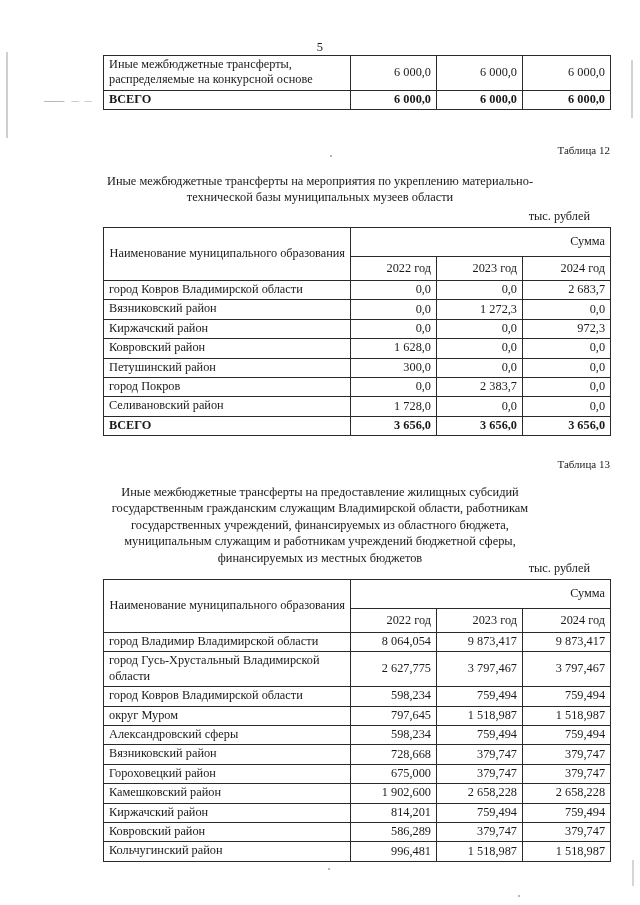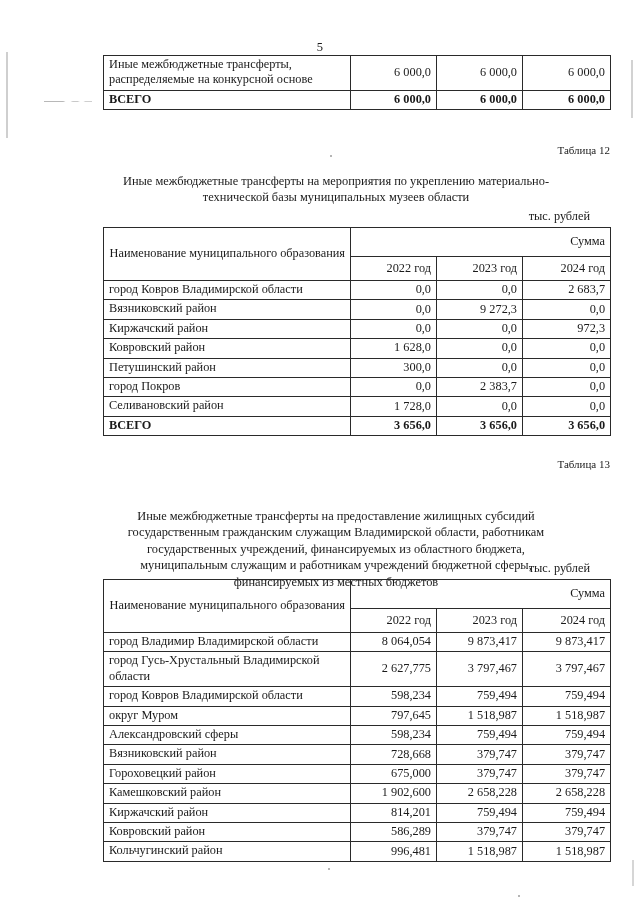--- a/index.html
+++ b/index.html
@@ -81,21 +81,21 @@
   
   .table-caption {
     position: absolute;
     right: 30px;
     font-size: 11px;
     line-height: 15px;
     white-space: nowrap;
   }
   .section-title {
     position: absolute;
-    left: 112px;
+    left: 96px;
     width: 448px;
     text-align: center;
     font-size: 12.4px;
     line-height: 16.4px;
   }
   .units-label {
     position: absolute;
     right: 50px;
     font-size: 12.3px;
     line-height: 14px;
@@ -212,21 +212,21 @@
     <tbody>
         <tr class="row-h">
           <td class="name-cell">город Ковров Владимирской области</td>
           <td class="num-cell">0,0</td>
           <td class="num-cell">0,0</td>
           <td class="num-cell">2 683,7</td>
         </tr>
         <tr class="row-h">
           <td class="name-cell">Вязниковский  район</td>
           <td class="num-cell">0,0</td>
-          <td class="num-cell">9 272,3</td>
+          <td class="num-cell">1 272,3</td>
           <td class="num-cell">0,0</td>
         </tr>
         <tr class="row-h">
           <td class="name-cell">Киржачский  район</td>
           <td class="num-cell">0,0</td>
           <td class="num-cell">0,0</td>
           <td class="num-cell">972,3</td>
         </tr>
         <tr class="row-h">
           <td class="name-cell">Ковровский район</td>
@@ -256,21 +256,21 @@
           <td class="name-cell">ВСЕГО</td>
           <td class="num-cell">3 656,0</td>
           <td class="num-cell">3 656,0</td>
           <td class="num-cell">3 656,0</td>
         </tr>
       </tbody>
   </table>
 
   <div class="table-caption" style="top:457px;">Таблица 13</div>
 
-  <div class="section-title" style="top:484px;margin-top:24px;">Иные межбюджетные трансферты на предоставление жилищных субсидий государственным гражданским служащим Владимирской области, работникам государственных учреждений, финансируемых из областного бюджета, муниципальным служащим и работникам учреждений бюджетной сферы, финансируемых из местных бюджетов</div>
+  <div class="section-title" style="top:484px;">Иные межбюджетные трансферты на предоставление жилищных субсидий государственным гражданским служащим Владимирской области, работникам государственных учреждений, финансируемых из областного бюджета, муниципальным служащим и работникам учреждений бюджетной сферы, финансируемых из местных бюджетов</div>
 
   <div class="units-label" style="top:561px;">тыс. рублей</div>
 
   <table class="doc-table" style="top:579px;">
     <colgroup>
       <col class="col-name">
         <col class="col-num">
         <col class="col-num">
         <col class="col-num-last">
     </colgroup>

